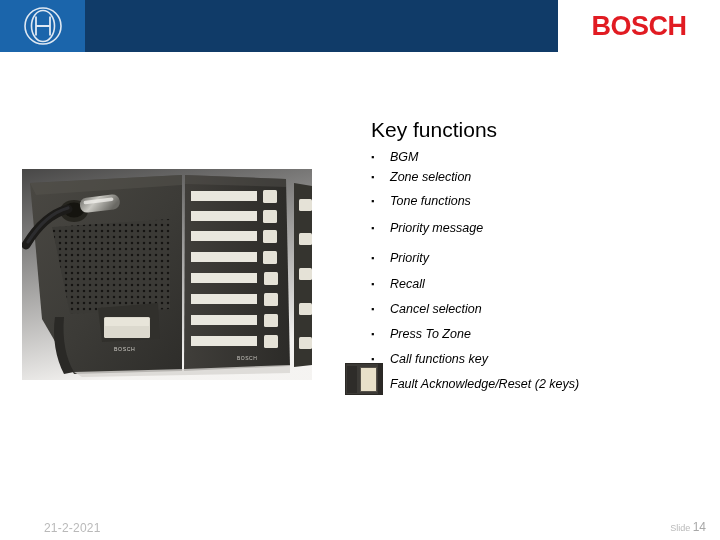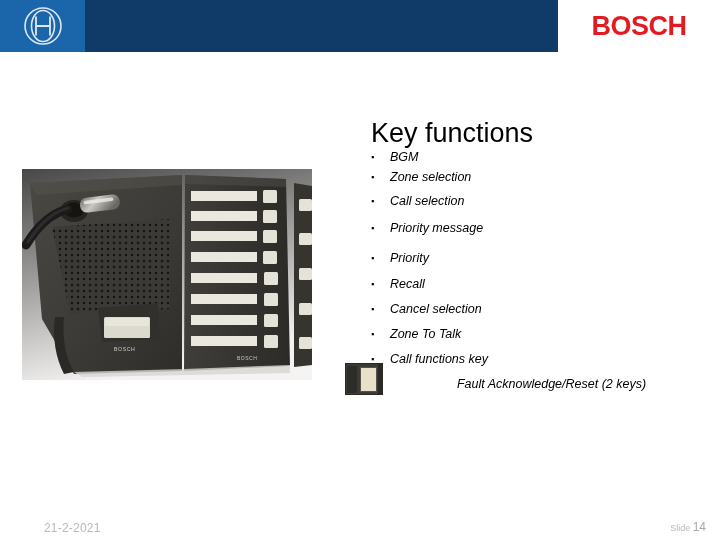--- a/index.html
+++ b/index.html
@@ -59,21 +59,21 @@
     font-size: 27px;
     font-weight: bold;
     letter-spacing: -0.5px;
     font-family: "Liberation Sans", sans-serif;
   }
 
   
   .section-title {
     position: absolute;
     left: 371px; top: 118px;
-    font-size: 27px;
+    font-size: 21px;
     color: #000000;
     white-space: nowrap;
   }
 
   
   .bullets {
     position: absolute;
     left: 368px; top: 150px;
     width: 345px;
   }
@@ -91,21 +91,21 @@
     color: #000;
     font-size: 9px;
     line-height: 14px;
     text-align: left;
     padding-left: 3px;
     box-sizing: border-box;
   }
   .bullet-text { flex: 1 1 auto; white-space: nowrap; font-style: italic; }
 
   
-  .bullet-row.with-thumb { align-items: center; text-align: center; }
+  .bullet-row.with-thumb { align-items: center; }
   .thumb-marker {
     width: 22px; flex: 0 0 22px;
   }
 
   .key-thumb {
     position: absolute;
     left: 345px; top: 363px;
     width: 38px; height: 32px;
     background: #3c3a36;
     border: 1px solid #2a2824;
@@ -286,21 +286,21 @@
     <span class="bullet-text">BGM</span>
   </div>
 
   <div class="bullet-row" style="margin-top:6px;">
     <span class="bullet-mark">▪</span>
     <span class="bullet-text">Zone selection</span>
   </div>
 
   <div class="bullet-row" style="margin-top:10px;">
     <span class="bullet-mark">▪</span>
-    <span class="bullet-text">Call selection</span>
+    <span class="bullet-text">Tone functions</span>
   </div>
 
   <div class="bullet-row" style="margin-top:13px;">
     <span class="bullet-mark">▪</span>
     <span class="bullet-text">Priority message</span>
   </div>
 
   <div class="bullet-row" style="margin-top:16px;">
     <span class="bullet-mark">▪</span>
     <span class="bullet-text">Priority</span>
@@ -311,21 +311,21 @@
     <span class="bullet-text">Recall</span>
   </div>
 
   <div class="bullet-row" style="margin-top:11px;">
     <span class="bullet-mark">▪</span>
     <span class="bullet-text">Cancel selection</span>
   </div>
 
   <div class="bullet-row" style="margin-top:11px;">
     <span class="bullet-mark">▪</span>
-    <span class="bullet-text">Zone To Talk</span>
+    <span class="bullet-text">Press To Zone</span>
   </div>
 
   <div class="bullet-row" style="margin-top:11px;">
     <span class="bullet-mark">▪</span>
     <span class="bullet-text">Call functions key</span>
   </div>
 
   <div class="bullet-row with-thumb" style="margin-top:11px;">
     <span class="thumb-marker"></span>
     <span class="bullet-text">Fault Acknowledge/Reset (2 keys)</span>

